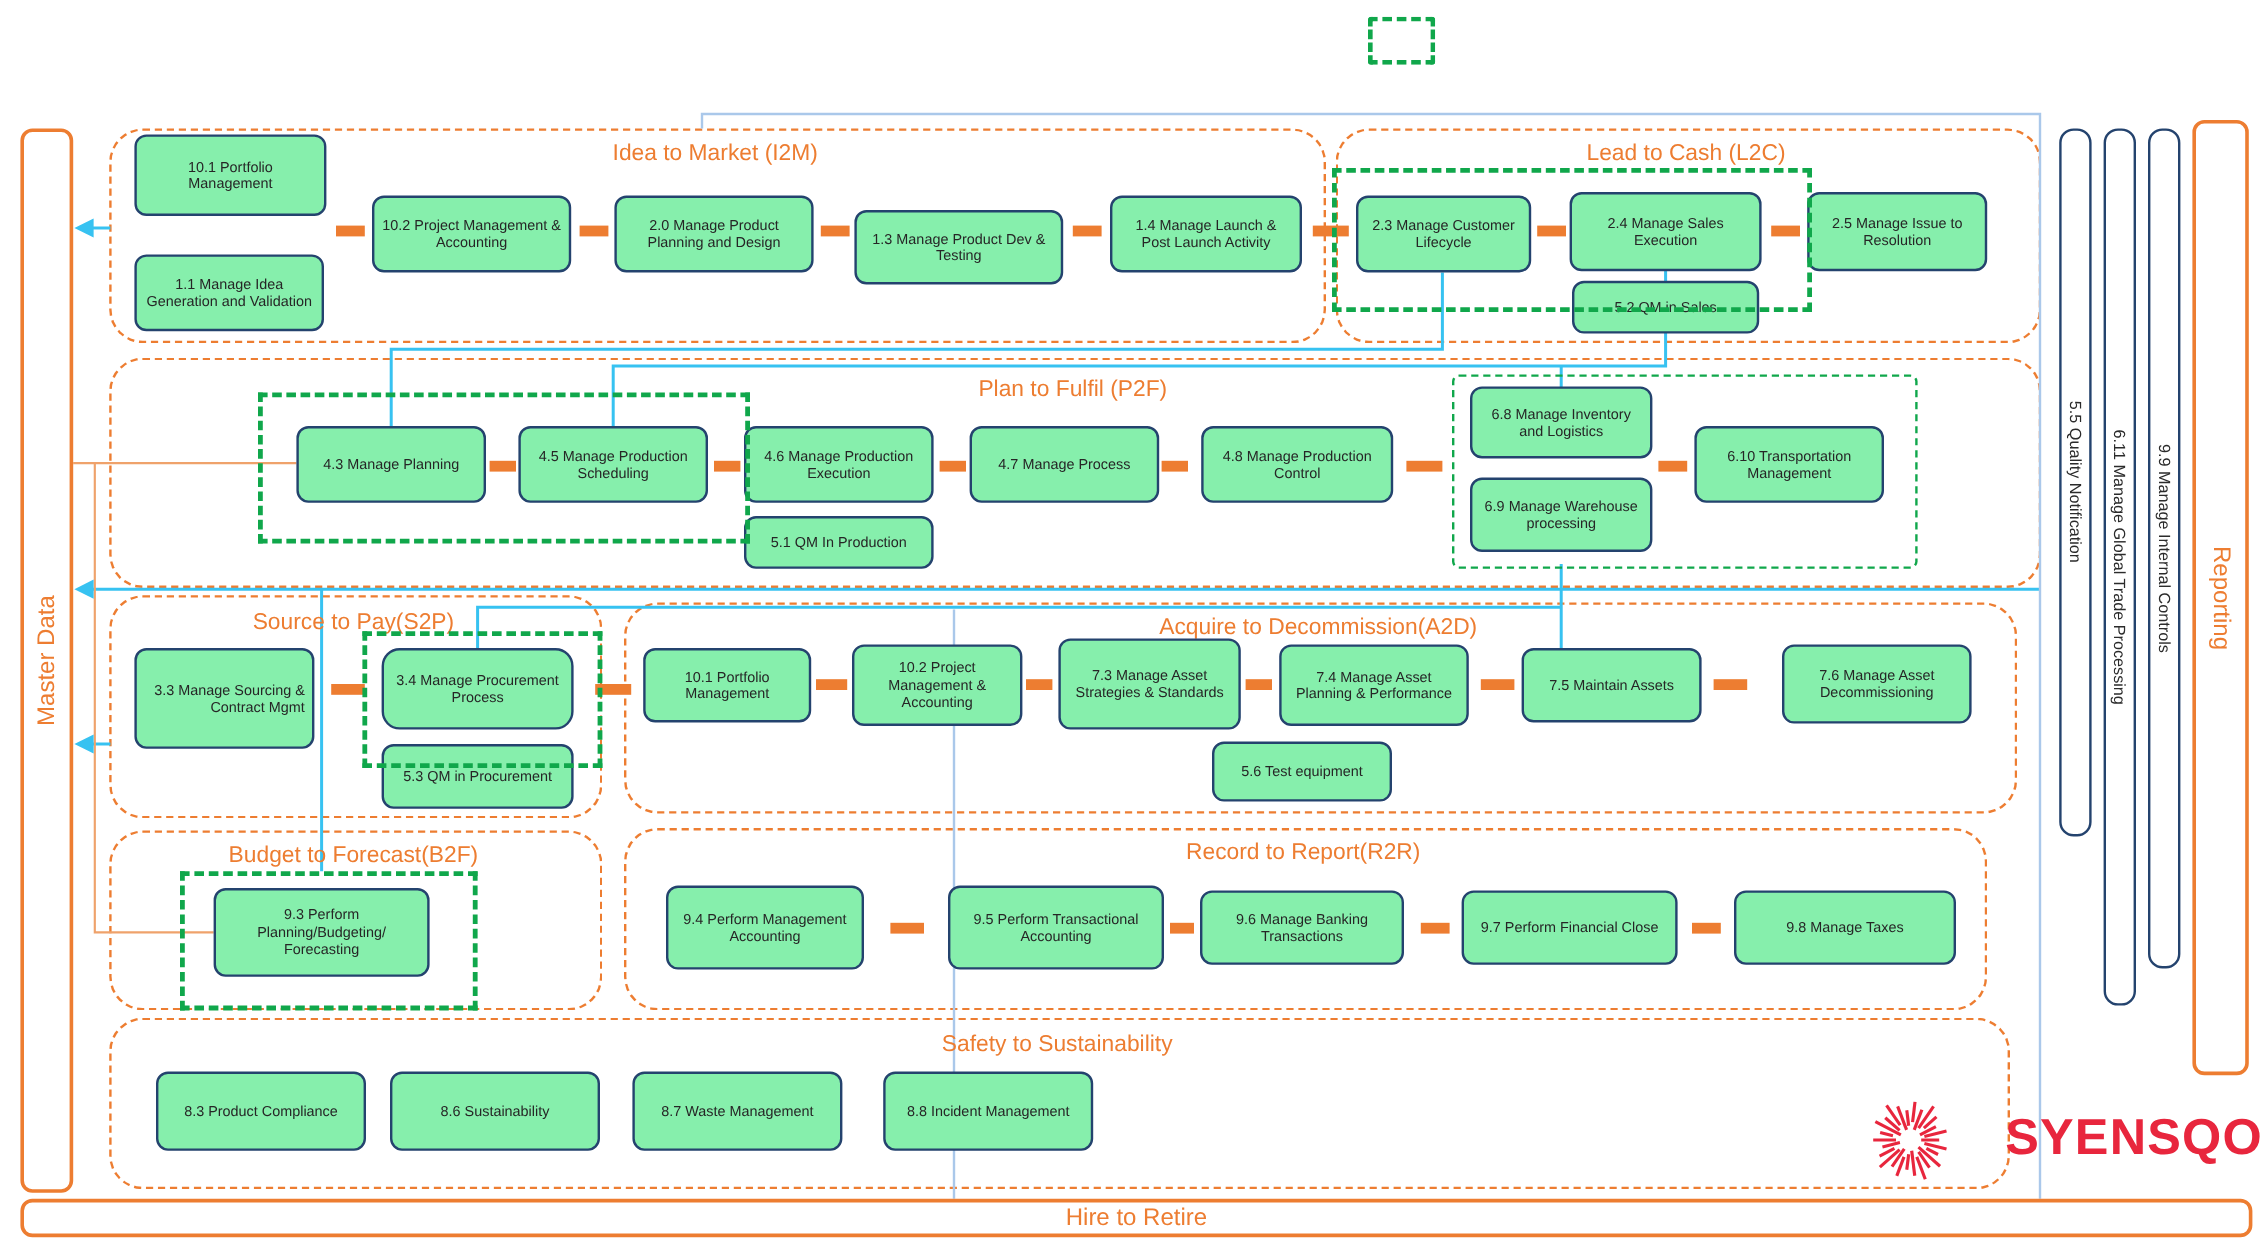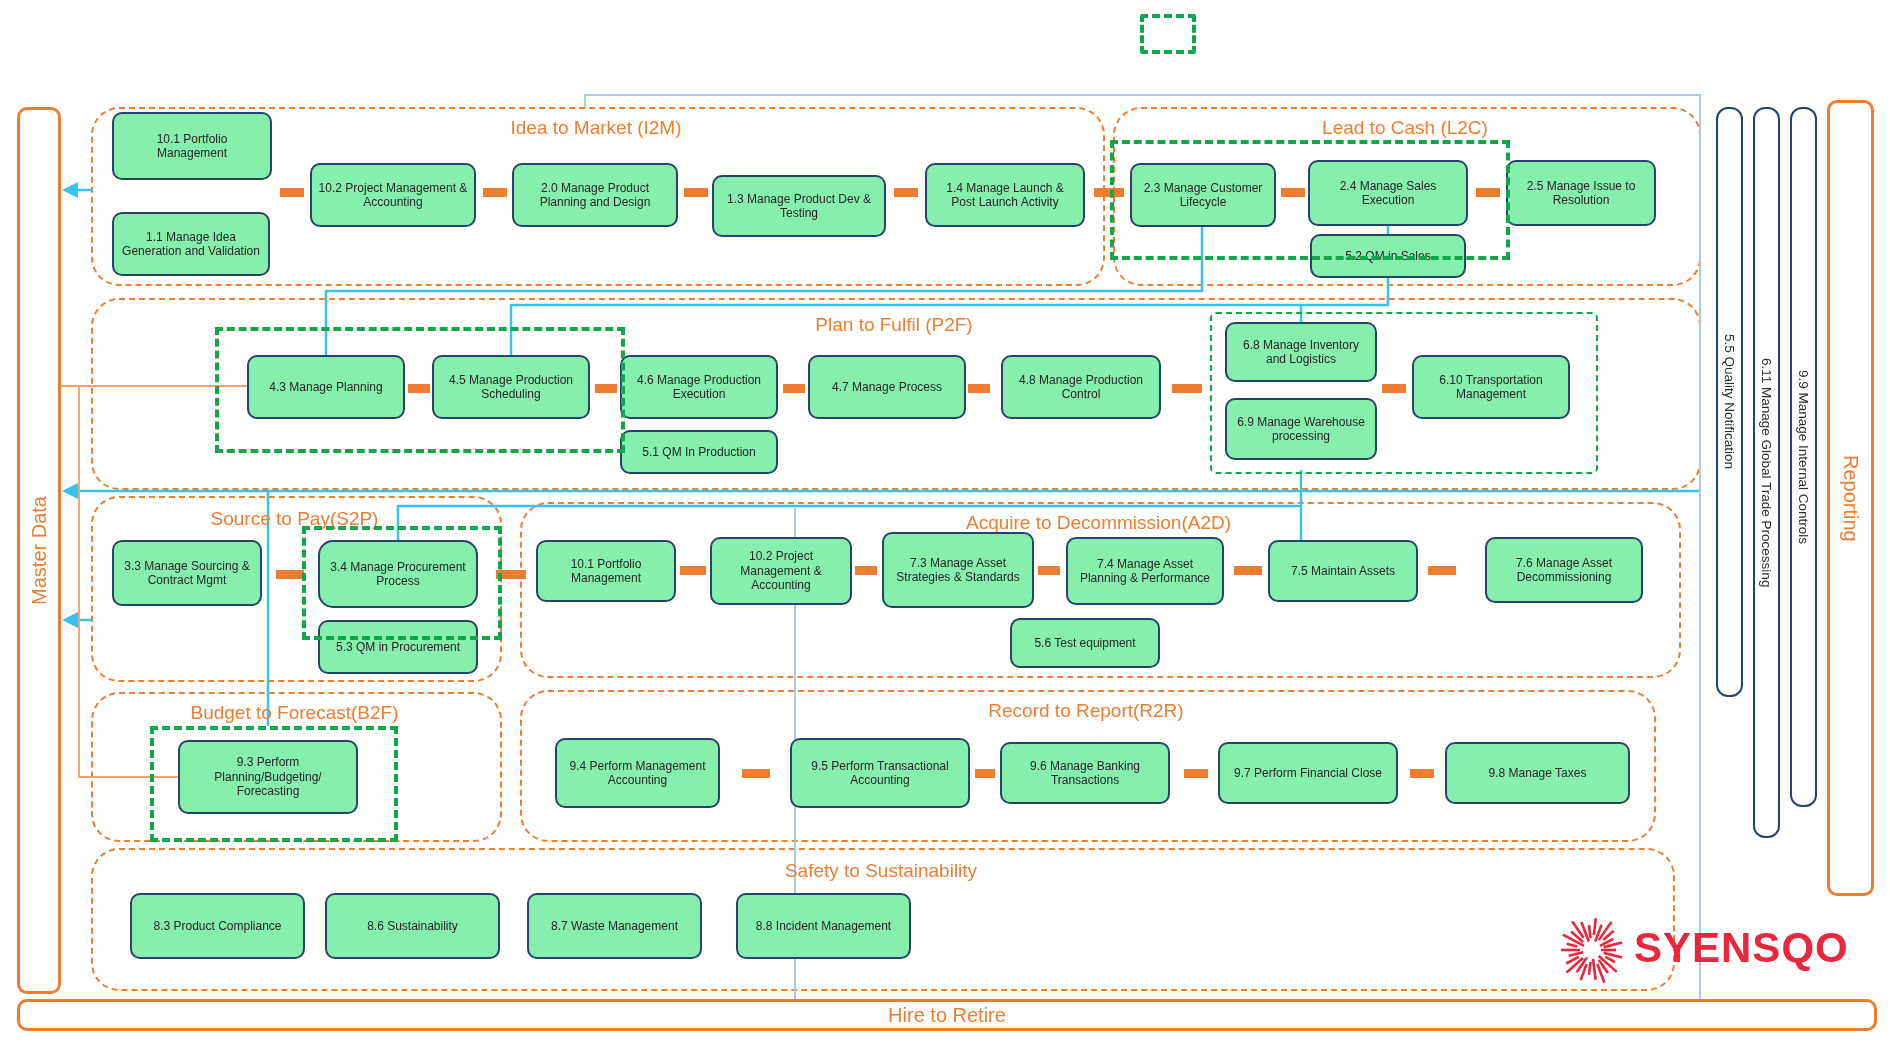--- a/index.html
+++ b/index.html
@@ -20,21 +20,21 @@
   .greenbox.thin{border:2px dashed var(--green);border-radius:6px;}
   .conn{position:absolute;height:9px;background:var(--orange);z-index:3;}
   .bar{position:absolute;display:flex;align-items:center;justify-content:center;
        box-sizing:border-box;background:#fff;z-index:2;}
   .bar-orange{border:3px solid var(--orange);border-radius:10px;color:var(--orange);font-size:20px;}
   .bar-navy{border:2px solid var(--navy);border-radius:12px;color:#2b2b2b;font-size:13.5px;}
   .vdown{writing-mode:vertical-rl;}
   .vup{writing-mode:vertical-rl;transform:rotate(180deg);}
   #lines{position:absolute;left:0;top:0;z-index:1;}
   .logo{position:absolute;left:1556px;top:898px;width:330px;height:100px;display:flex;
-        align-items:center;z-index:5;}
+        align-items:center;z-index:5;gap:37px;}
   .logo-text{font-size:42px;font-weight:bold;color:var(--logoRed);letter-spacing:1px;}
 </style>
 </head>
 <body>
 
 <div id="stage" style="--orange: #ED7D31; --navy: #24436E; --green: #10A74B; --cyan: #37C2F1; --steel: #AAC8EA; --thin_orange: #EFA26B; --title: #3F4A5C; --logoRed: #E8263D;">
   <div class="legend">
     <div class="legend-swatch"></div>
   </div>
 
@@ -78,21 +78,21 @@
       <div class="pbox" style="left: 432px; top: 355px; width: 158px; height: 64px;">4.5 Manage Production Scheduling</div>
       <div class="pbox" style="left: 620px; top: 355px; width: 158px; height: 64px;">4.6 Manage Production Execution</div>
       <div class="pbox" style="left: 808px; top: 355px; width: 158px; height: 64px;">4.7 Manage Process</div>
       <div class="pbox" style="left: 1001px; top: 355px; width: 160px; height: 64px;">4.8 Manage Production Control</div>
       <div class="pbox" style="left: 1225px; top: 322px; width: 152px; height: 60px;">6.8 Manage Inventory and Logistics</div>
       <div class="pbox" style="left: 1225px; top: 398px; width: 152px; height: 62px;">6.9 Manage Warehouse processing</div>
       <div class="pbox" style="left: 1412px; top: 355px; width: 158px; height: 64px;">6.10 Transportation Management</div>
       <div class="pbox" style="left: 620px; top: 430px; width: 158px; height: 44px;">5.1 QM In Production</div>
       <div class="section" style="left: 91px; top: 496px; width: 407px; height: 182px;"></div>
       <div class="section-label" style="left: 91px; top: 508px; width: 407px;">Source to Pay(S2P)</div>
-      <div class="pbox" style="left: 112px; top: 540px; width: 150px; height: 66px;">3.3 Manage Sourcing &amp; Contract Mgmt</div>
+      <div class="pbox" style="left: 112px; top: 540px; width: 150px; height: 84px; text-align: right;">3.3 Manage Sourcing &amp; Contract Mgmt</div>
       <div class="pbox" style="left: 318px; top: 540px; width: 160px; height: 68px; border-radius: 15px;">3.4 Manage Procurement Process</div>
       <div class="pbox" style="left: 318px; top: 620px; width: 160px; height: 54px;">5.3 QM in Procurement</div>
       <div class="section" style="left: 520px; top: 502px; width: 1157px; height: 172px;"></div>
       <div class="section-label" style="left: 520px; top: 512px; width: 1157px;">Acquire to Decommission(A2D)</div>
       <div class="pbox" style="left: 536px; top: 540px; width: 140px; height: 62px;">10.1 Portfolio Management</div>
       <div class="pbox" style="left: 710px; top: 537px; width: 142px; height: 68px;">10.2 Project Management &amp; Accounting</div>
       <div class="pbox" style="left: 882px; top: 532px; width: 152px; height: 76px;">7.3 Manage Asset Strategies &amp; Standards</div>
       <div class="pbox" style="left: 1066px; top: 537px; width: 158px; height: 68px;">7.4 Manage Asset Planning &amp; Performance</div>
       <div class="pbox" style="left: 1268px; top: 540px; width: 150px; height: 62px;">7.5 Maintain Assets</div>
       <div class="pbox" style="left: 1485px; top: 537px; width: 158px; height: 66px;">7.6 Manage Asset Decommissioning</div>

